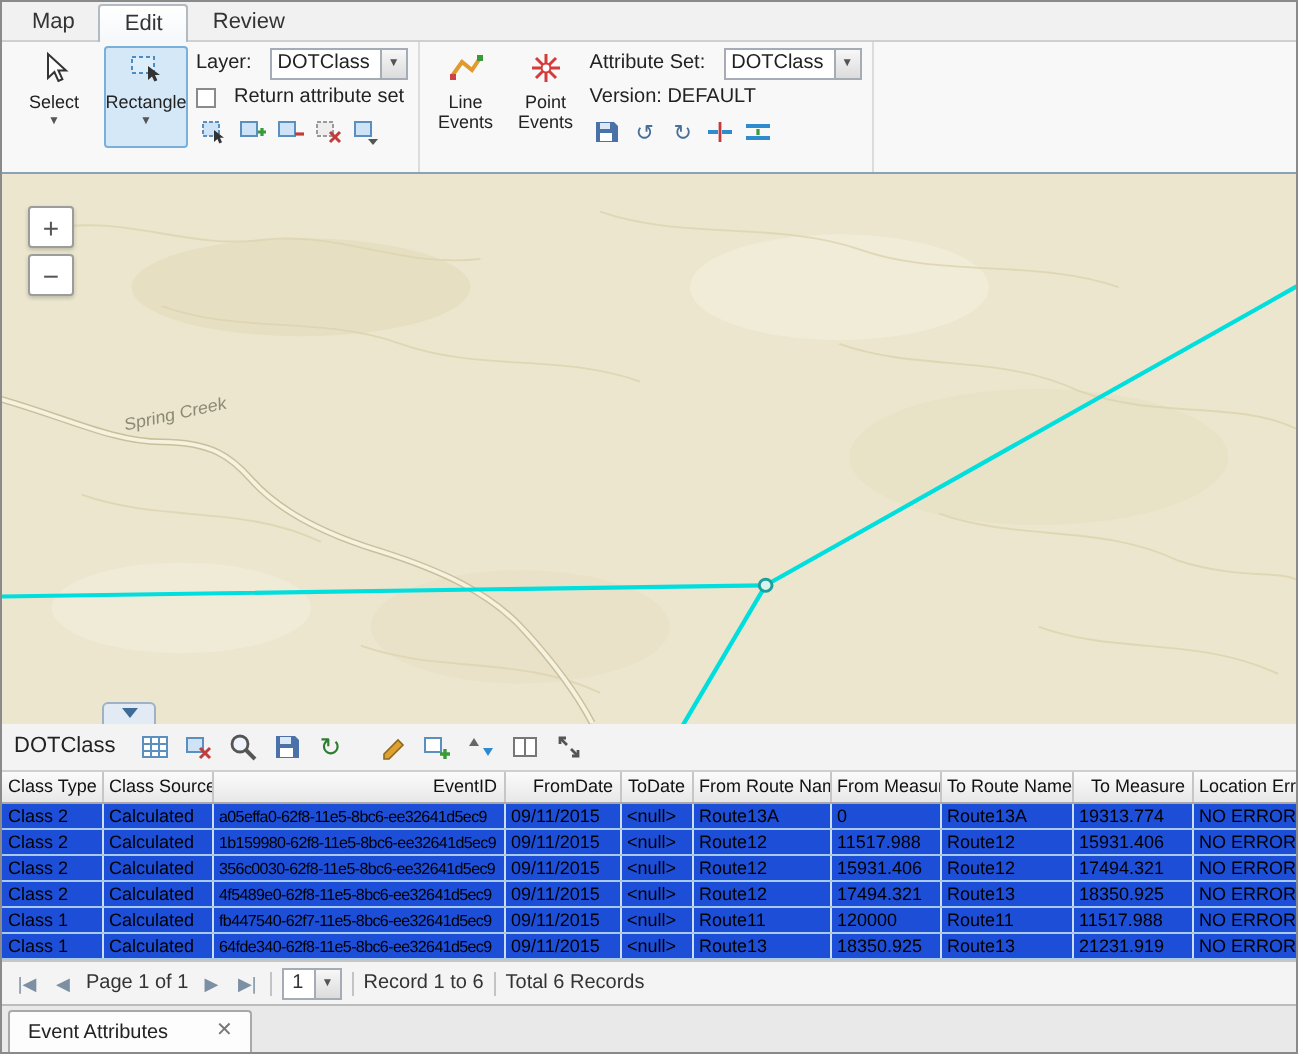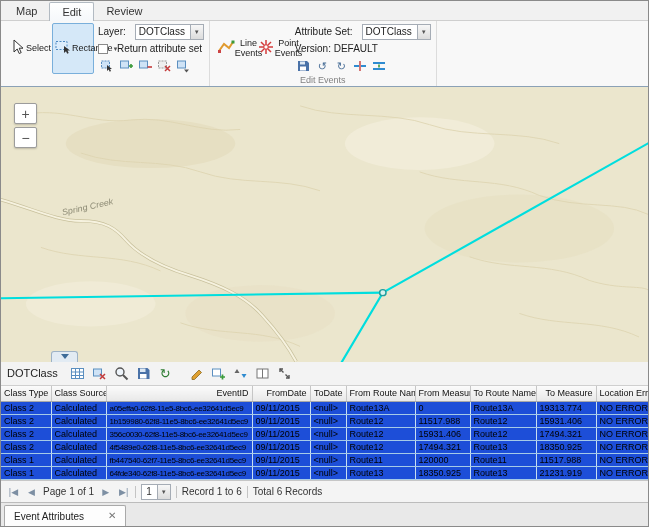--- a/index.html
+++ b/index.html
@@ -14,21 +14,21 @@
   .rtab { font-size:11px; color:#333; padding:3px 12px 3px; }
   .rtab.active { background:linear-gradient(#ffffff,#f5f8fb); border:1px solid #b2bac2;
                  border-bottom:none; border-radius:2px 2px 0 0; margin-bottom:-1px;
                  position:relative; z-index:2; }
   .toolbar { flex:0 0 50px; background:#f8f8f8; border-bottom:1px solid #8ba1b6;
              display:flex; align-items:stretch; }
   .tgroup { position:relative; padding:2px 5px 12px; border-right:1px solid #dcdcdc;
             display:flex; gap:4px; }
   .tgroup-label { position:absolute; left:0; right:0; bottom:1px; text-align:center;
                   font-size:9px; color:#828282; }
-  .bigbtn { display:flex; flex-direction:row; align-items:center; width:42px;
+  .bigbtn { display:flex; flex-direction:column; align-items:center; width:42px;
             padding:1px 1px; border:1px solid transparent; border-radius:2px;
             font-size:9px; color:#222; text-align:center; line-height:1.1; }
   .bigbtn.narrow { width:36px; }
   .bigbtn.active { background:#d5e8f8; border-color:#79afdb; }
   .bigbtn .blabel { margin-top:1px; }
   .caret { font-size:6px; color:#555; line-height:1; margin-top:1px; }
   .ctrlcol { display:flex; flex-direction:column; gap:2px; padding-top:1px; }
   .ctrlrow { display:flex; align-items:center; gap:9px; font-size:10px; color:#222; height:15px; }
   .combo { display:inline-flex; align-items:center; background:#fff; border:1px solid #a5acb5; height:16px; }
   .combo .cval { padding:0 3px; min-width:54px; font-size:10px; }
@@ -225,21 +225,20 @@
               </svg>
           </span>
           <span class="mini-btn">
             <svg width="14" height="14" viewBox="0 0 14 14">
                 <path d="M1,4 h12 M1,10 h12" stroke="#2e8bd0" stroke-width="2"></path>
                 <path d="M7,5.5 v3" stroke="#3a9a3a" stroke-width="1.6"></path>
               </svg>
           </span>
         </div>
       </div>
-      <div class="tgroup-label">Edit Events</div>
     </div>
 
     <div style="flex:1"></div>
   </div>
 
   <div class="map">
     <svg viewBox="0 0 649 291" preserveAspectRatio="none">
       <rect x="0" y="0" width="649" height="291" fill="#ebe6cd"></rect>
       <ellipse cx="150" cy="60" rx="85" ry="26" fill="#e6dfc2"></ellipse>
       <ellipse cx="520" cy="150" rx="95" ry="36" fill="#e6dfc2" opacity="0.6"></ellipse>

